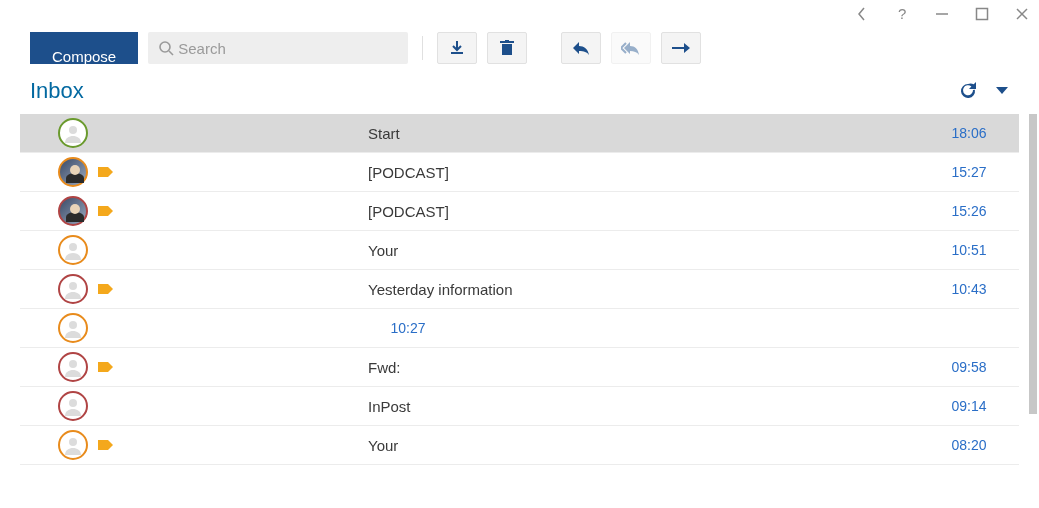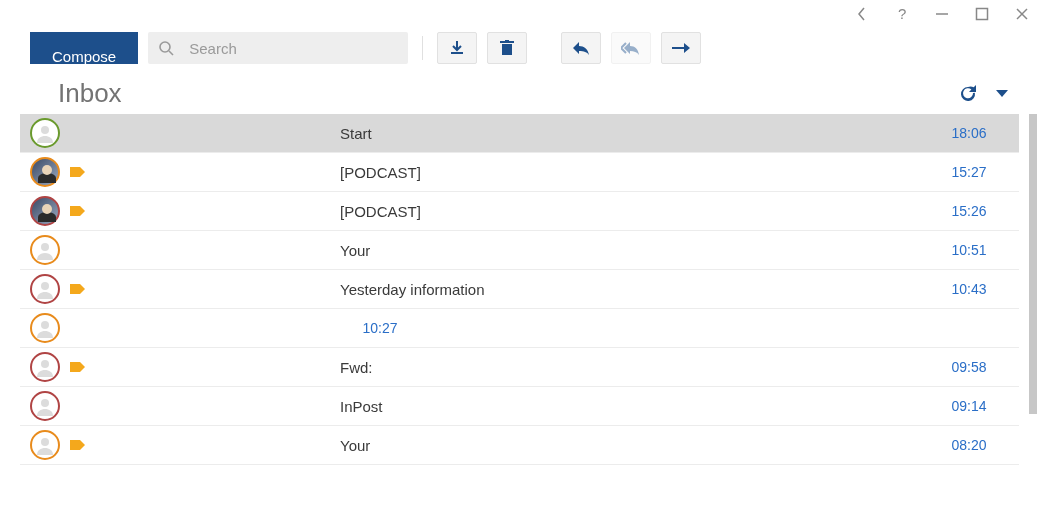--- a/index.html
+++ b/index.html
@@ -6,39 +6,39 @@
   html, body { width: 1039px; height: 508px; font-family: "Segoe UI", Arial, sans-serif; font-size: 14px; background: #fff; overflow: hidden; }
 
   
   .titlebar { display: flex; justify-content: flex-end; align-items: center; height: 28px; padding-right: 8px; gap: 22px; color: #888; }
   .titlebar .tb-btn { width: 18px; height: 18px; display: flex; align-items: center; justify-content: center; cursor: pointer; }
   .titlebar svg { display: block; }
 
   
   .toolbar { display: flex; align-items: center; height: 40px; padding: 0 0 0 30px; gap: 10px; }
   .compose-btn { background: #1d4f8b; color: #fff; border: none; padding: 16px 22px; height: 32px; font-size: 15px; cursor: pointer; }
-  .search-box { display: flex; align-items: center; background: #eeeeee; height: 32px; width: 260px; padding: 0 10px; gap: 15px; border-radius: 2px; }
+  .search-box { display: flex; align-items: center; background: #eeeeee; height: 32px; width: 260px; padding: 0 10px; gap: 4px; border-radius: 2px; }
   .search-box input { border: none; background: transparent; outline: none; flex: 1; font-size: 15px; color: #444; }
   .search-box input::placeholder { color: #9a9a9a; }
   .vsep { width: 1px; height: 24px; background: #e0e0e0; margin: 0 4px; }
   .tbtn { width: 40px; height: 32px; border: 1px solid #e1e1e1; background: #f4f4f4; display: flex; align-items: center; justify-content: center; cursor: pointer; border-radius: 2px; }
   .tbtn.disabled { opacity: 0.45; cursor: default; }
   .tbtn svg { fill: #1d4f8b; }
   .gap { width: 14px; }
 
   
   .folder-row { display: flex; align-items: center; justify-content: space-between; padding: 10px 30px 10px 30px; }
-  .folder-title { color: #737373; font-size: 26px; font-weight: 400; margin-left: 28px; }
+  .folder-title { color: #0369a1; font-size: 22px; font-weight: 400; }
   .folder-actions { display: flex; align-items: center; gap: 18px; color: #1d4f8b; }
   .folder-actions .act { cursor: pointer; display:flex; align-items:center; justify-content:center; }
 
   
   .list-wrap { position: absolute; left: 0; right: 0; top: 114px; bottom: 0; }
   .list { position: absolute; left: 20px; right: 20px; top: 0; bottom: 0; overflow: hidden; }
-  .row { display: flex; align-items: center; height: 39px; border-bottom: 1px solid #ececec; padding-right: 10px; }
+  .row { display: flex; align-items: center; height: 39px; border-bottom: 1px solid #ececec; padding-right: 10px; padding-left: 28px; }
   .row.selected { background: #d9d9d9; }
   .row .avatar { width: 30px; height: 30px; border-radius: 50%; margin-left: 10px; margin-right: 10px; position: relative; flex-shrink: 0; display:flex; align-items:center; justify-content:center; }
   .avatar.ring-green { border: 2px solid #6a9a2d; background:#fff; }
   .avatar.ring-orange { border: 2px solid #e88b1c; background:#fff; }
   .avatar.ring-red { border: 2px solid #b04444; background:#fff; }
   .avatar .silhouette { fill: #dcdcdc; }
   .avatar.photo { border:2px solid #e88b1c; background: linear-gradient(135deg,#3a4a66 0%, #9aa8bf 100%); }
   .avatar.photo.red { border-color:#b04444; }
   .avatar.photo::after { content:""; position:absolute; width:10px; height:10px; border-radius:50%; background:#e9d4b8; top:6px; left:10px; }
   .avatar.photo::before { content:""; position:absolute; width:18px; height:10px; border-radius:50% 50% 0 0; background:#2b2b2b; bottom:2px; left:6px; }

